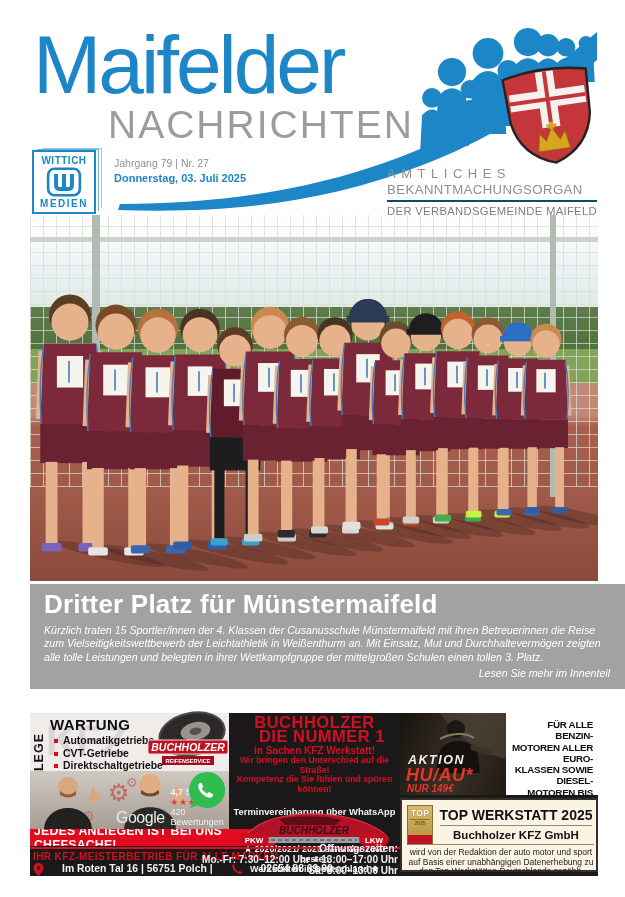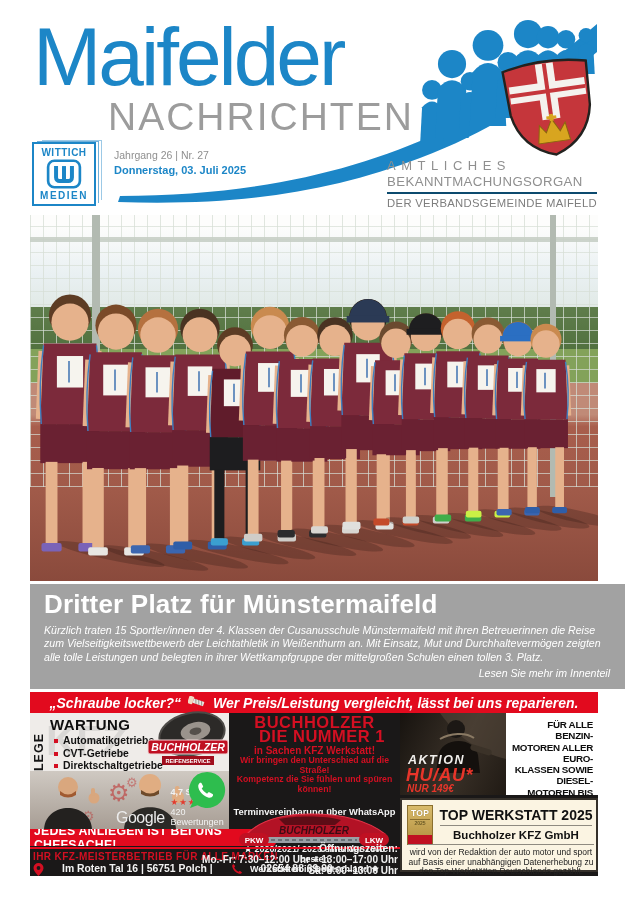--- a/index.html
+++ b/index.html
@@ -5,21 +5,21 @@
   :root{
     --blue:#1c86c7; --sub-gray:#9c9c9c; --banner-gray:#a2a2a2;
     --red:#e20a1e; --ad-red:#d40f22; --dark:#1a1818; --maroon:#7c2a3b;
     --wa-green:#2ebd4e; --cream:#fbf4e2; --gold:#c9a84c;
   }
   *{margin:0;padding:0;box-sizing:border-box;}
   body{background:#ffffff;font-family:"Liberation Sans",sans-serif;}
   .page{position:relative;width:625px;height:897px;background:#fff;overflow:hidden;}
 
   
-  .masthead{position:absolute;left:0;top:0;width:625px;height:215px;padding-left:18px;}
+  .masthead{position:absolute;left:0;top:8px;width:625px;height:215px;padding-left:18px;}
   .swoosh{position:absolute;left:0;top:0;}
   .crest{position:absolute;left:504px;top:58px;transform:rotate(-8deg);}
   .np-title{position:absolute;left:33px;top:16px;font-size:82px;line-height:1;font-weight:400;letter-spacing:-3px;color:var(--blue);}
   .np-sub{position:absolute;left:108px;top:97px;font-size:39px;line-height:1;font-weight:400;letter-spacing:2px;color:var(--sub-gray);text-align:right;}
   .wittich{position:absolute;left:32px;top:142px;width:64px;height:64px;background:#fff;border:2.5px solid var(--blue);
            box-shadow:3px -1px 0 -1px #fff,4px -2px 0 -1px #6fb0da,7px -3px 0 -2px #fff,8px -4px 0 -2px #9cc9e6;
            display:flex;flex-direction:column;align-items:center;justify-content:space-between;padding:3px 2px;}
   .wittich .w-top{font-size:10px;font-weight:800;color:var(--blue);letter-spacing:.5px;}
   .wittich .w-bottom{font-size:10px;font-weight:800;color:var(--blue);letter-spacing:1.5px;}
   .edition{position:absolute;left:114px;top:149px;}
@@ -165,21 +165,21 @@
       <div class="w-top">WITTICH</div>
       <svg width="36" height="30" viewBox="0 0 40 34">
         <rect x="2" y="2" width="36" height="30" rx="7" fill="none" stroke="#1c86c7" stroke-width="3"></rect>
         <path d="M11 8 V21 a4 4 0 0 0 4 4 h10 a4 4 0 0 0 4-4 V8" fill="none" stroke="#1c86c7" stroke-width="4.5"></path>
         <line x1="20" y1="8" x2="20" y2="24" stroke="#1c86c7" stroke-width="4.5"></line>
       </svg>
       <div class="w-bottom">MEDIEN</div>
     </div>
 
     <div class="edition">
-      <div class="ed-line">Jahrgang 26 | Nr. 27</div>
+      <div class="ed-line">Jahrgang 79 | Nr. 27</div>
       <div class="ed-date">Donnerstag, 03. Juli 2025</div>
     </div>
 
     <div class="organ">
       <div class="o1">AMTLICHES</div>
       <div class="o2">BEKANNTMACHUNGSORGAN</div>
       <div class="o3">DER VERBANDSGEMEINDE MAIFELD</div>
     </div>
   </header>
 
@@ -426,33 +426,20 @@
         <rect x="522.1677599999999" y="292.048" width="14.88" height="6.324000000000001" rx="2" fill="#2f5ea8"></rect>
       </svg>
   </section>
 
   <section class="lead">
     <h2>Dritter Platz für Münstermaifeld</h2>
     <p class="teaser">Kürzlich traten 15 Sportler/innen der 4. Klassen der Cusanusschule Münstermaifeld mit ihren Betreuerinnen die Reise zum Vielseitigkeitswettbewerb der Leichtathletik in Weißenthurm an. Mit Einsatz, Mut und Durchhaltevermögen zeigten alle tolle Leistungen und belegten in ihrer Wettkampfgruppe der mittelgroßen Schulen einen tollen 3. Platz.</p>
     <div class="more">Lesen Sie mehr im Innenteil</div>
   </section>
 
-  <section class="adbanner">
-    <span>„Schraube locker?“</span>
-    <svg width="18" height="13" viewBox="0 0 18 13">
-      <g transform="rotate(18 9 6)">
-        <rect x="0" y="2" width="5" height="8" rx="1" fill="#f2d8c2"></rect>
-        <rect x="5" y="3.6" width="11" height="4.6" fill="#e8e6e2"></rect>
-        <line x1="7" y1="3.6" x2="8.6" y2="8.2" stroke="#9a968f" stroke-width="1"></line>
-        <line x1="10" y1="3.6" x2="11.6" y2="8.2" stroke="#9a968f" stroke-width="1"></line>
-        <line x1="13" y1="3.6" x2="14.6" y2="8.2" stroke="#9a968f" stroke-width="1"></line>
-      </g>
-    </svg>
-    <span>Wer Preis/Leistung vergleicht, lässt bei uns reparieren.</span>
-  </section>
 
   <section class="adblock">
 
     <div class="col-left">
       <div class="kfz-mark">KFZ</div>
       <div class="pflege">PFLEGE</div>
       <div class="wartung">WARTUNG</div>
       <ul class="bullets">
         <li>Automatikgetriebe</li>
         <li>CVT-Getriebe</li>

